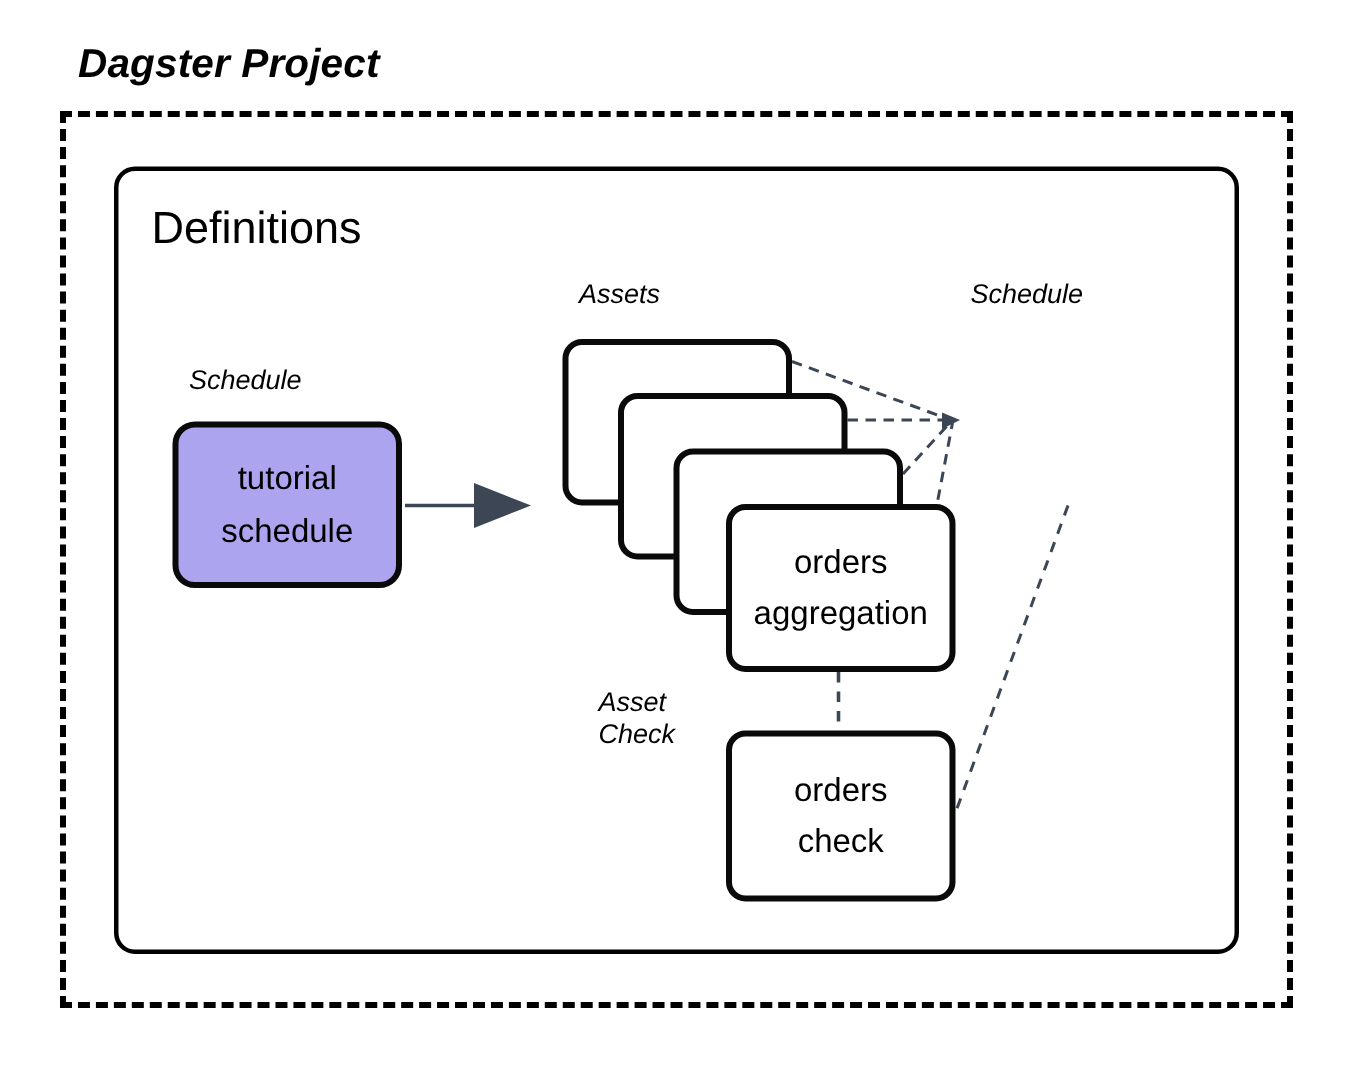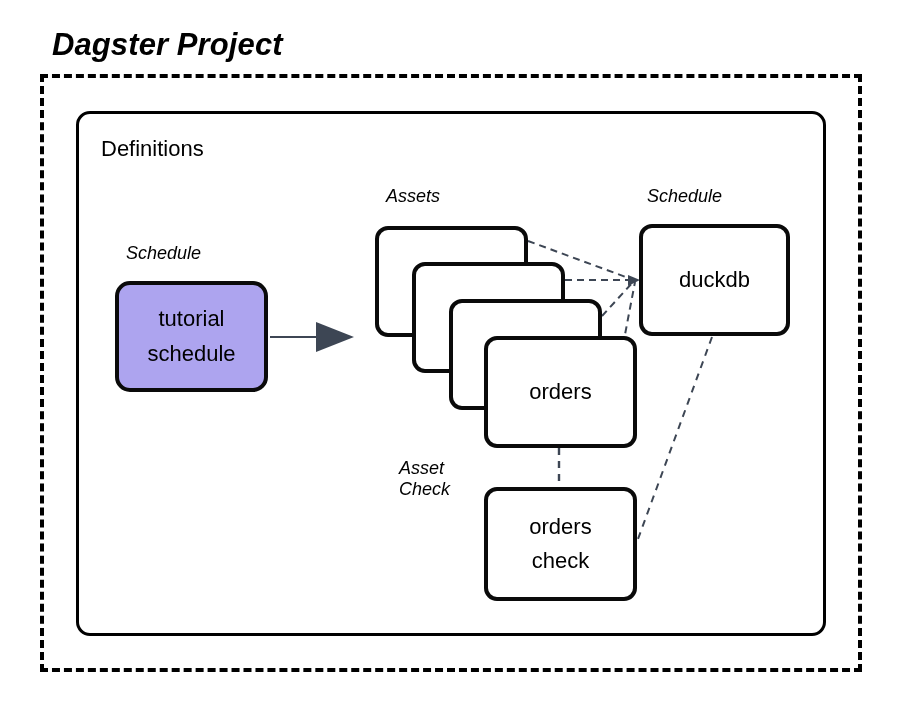--- a/index.html
+++ b/index.html
@@ -26,21 +26,21 @@
     width: 822px;
     height: 598px;
     border: 4px dashed #000000;
     box-sizing: border-box;
     background: transparent;
   }
   .project-title {
     position: absolute;
     left: 52px;
     top: 27px;
-    font-size: 31px;
+    font-size: 27px;
     font-style: italic;
     font-weight: 700;
     color: #000000;
     white-space: nowrap;
     letter-spacing: 0.1px;
   }
 
   
   .definitions-box {
     position: absolute;
@@ -50,21 +50,21 @@
     height: 525px;
     border: 3.5px solid #000000;
     border-radius: 14px;
     box-sizing: border-box;
     background: #ffffff;
   }
   .definitions-title {
     position: absolute;
     left: 101px;
     top: 136px;
-    font-size: 22px;
+    font-size: 30px;
     font-style: normal;
     font-weight: 400;
     color: #000000;
     white-space: nowrap;
   }
 
   
   .group-label {
     position: absolute;
     font-size: 18px;
@@ -165,24 +165,22 @@
   <div class="node node-schedule">
     <span class="line">tutorial</span>
     <span class="line">schedule</span>
   </div>
 
   <div class="node asset-card-1"></div>
   <div class="node asset-card-2"></div>
   <div class="node asset-card-3"></div>
   <div class="node asset-card-4">
     <span class="line">orders</span>
+    <span class="line">aggregation</span>
   </div>
 
-  <div class="node node-resource">
-    <span class="line">duckdb</span>
-  </div>
 
   <div class="node node-check">
     <span class="line">orders</span>
     <span class="line">check</span>
   </div>
 
 </div>
 
 </body></html>

